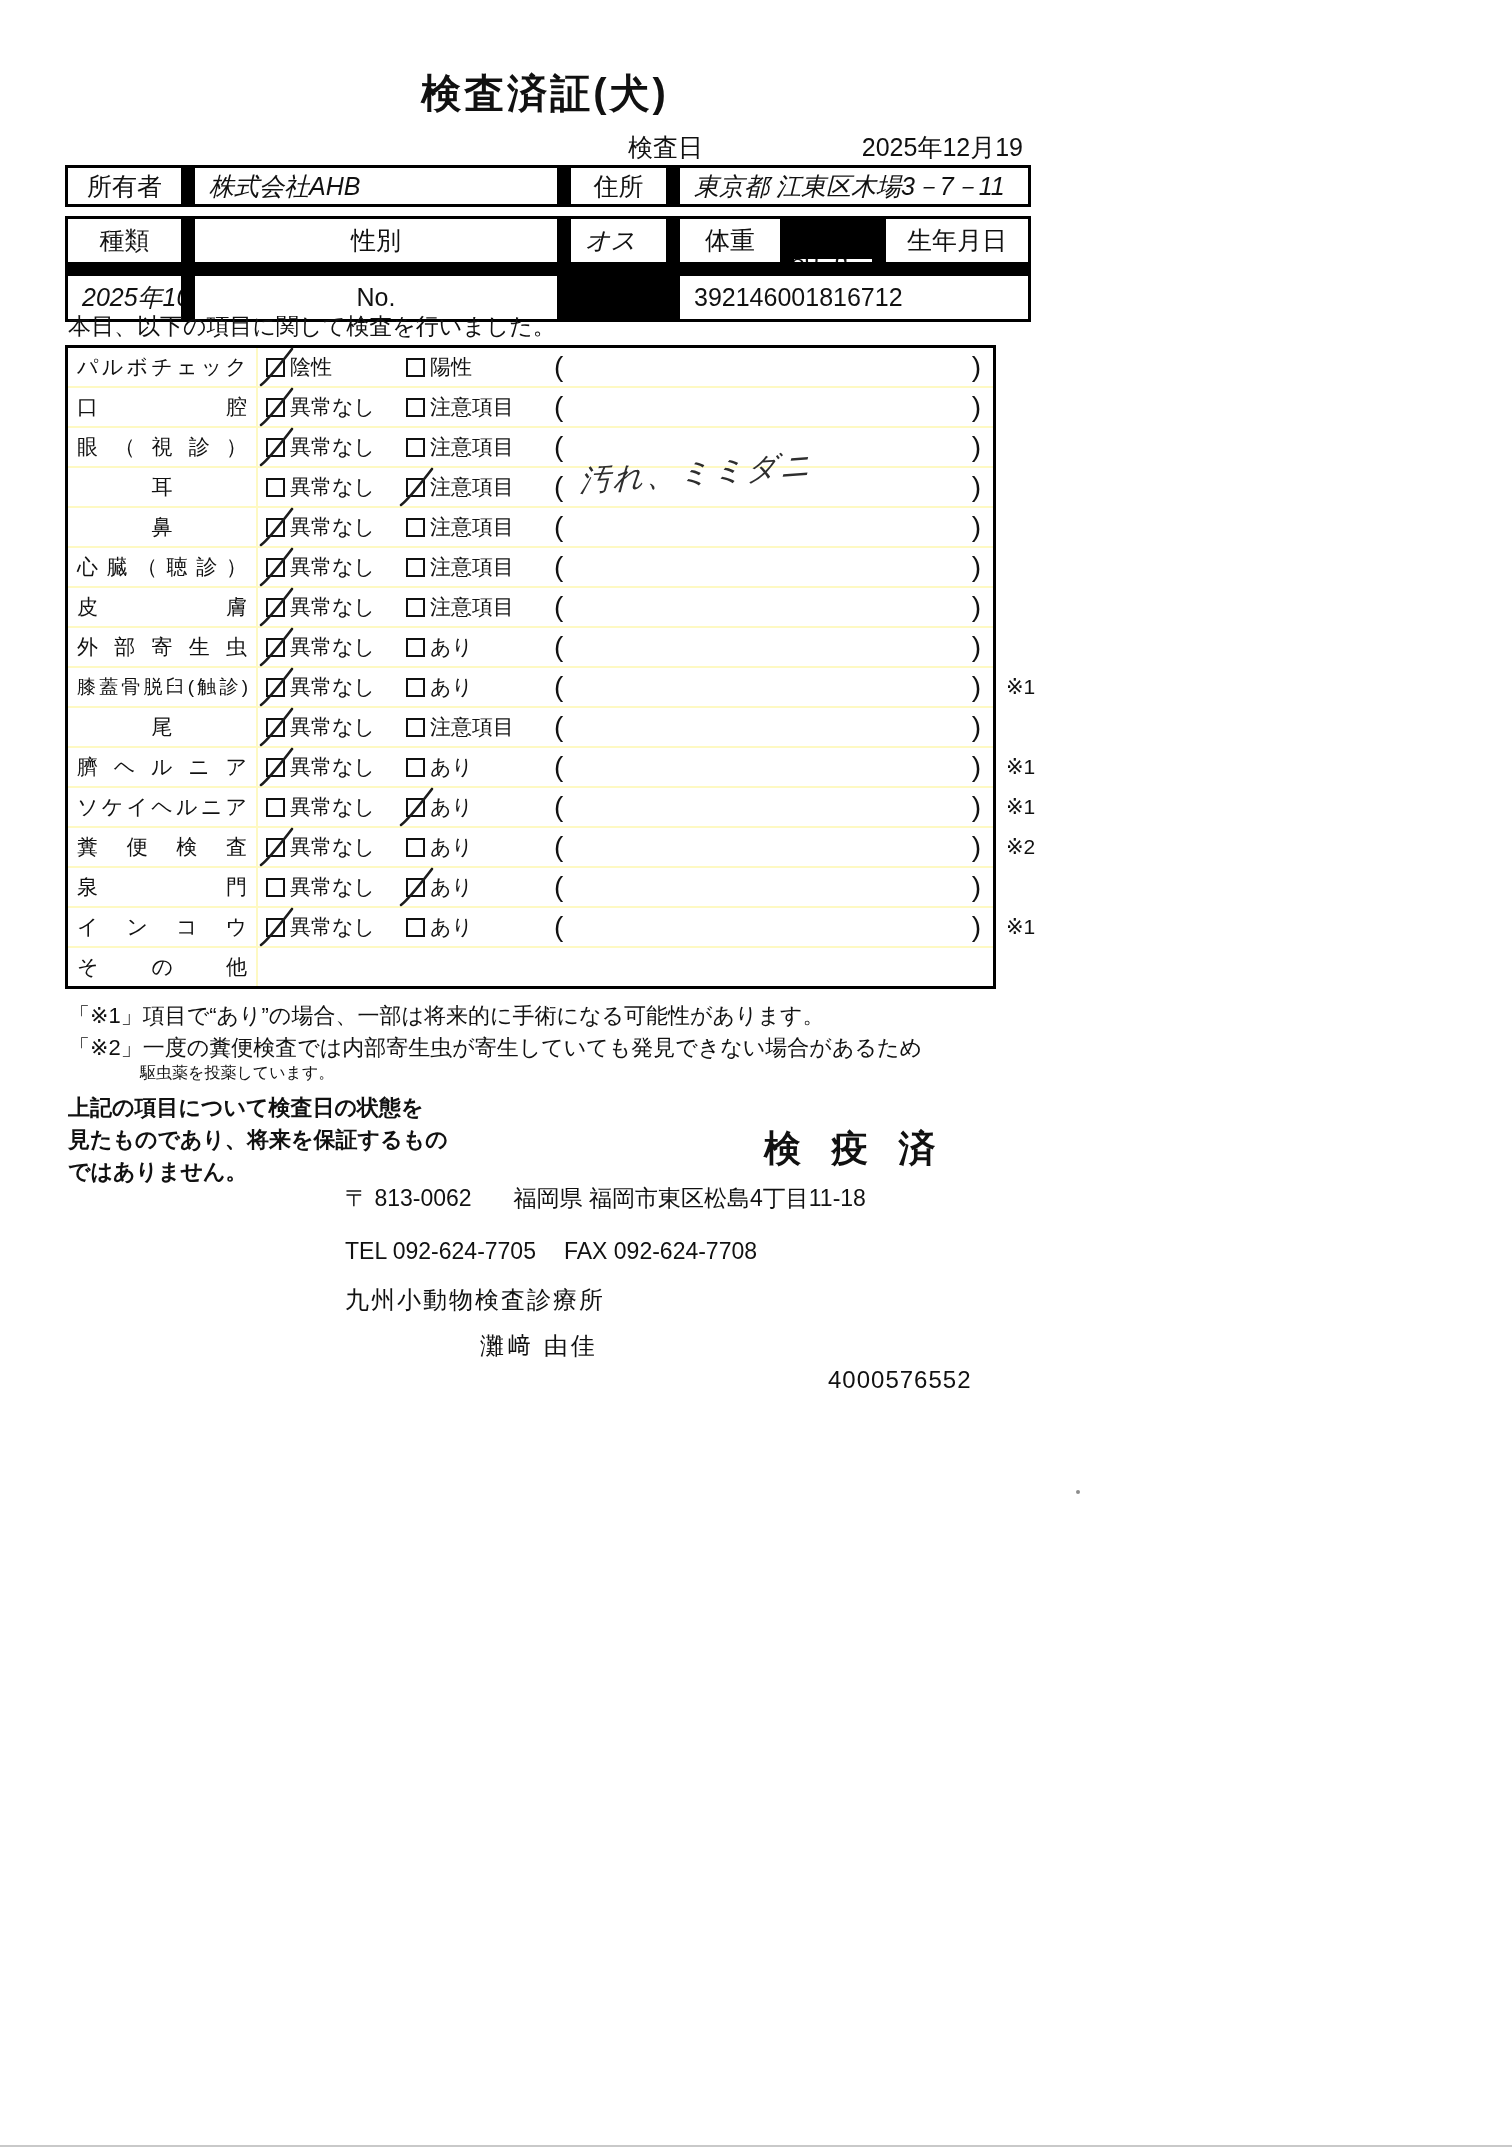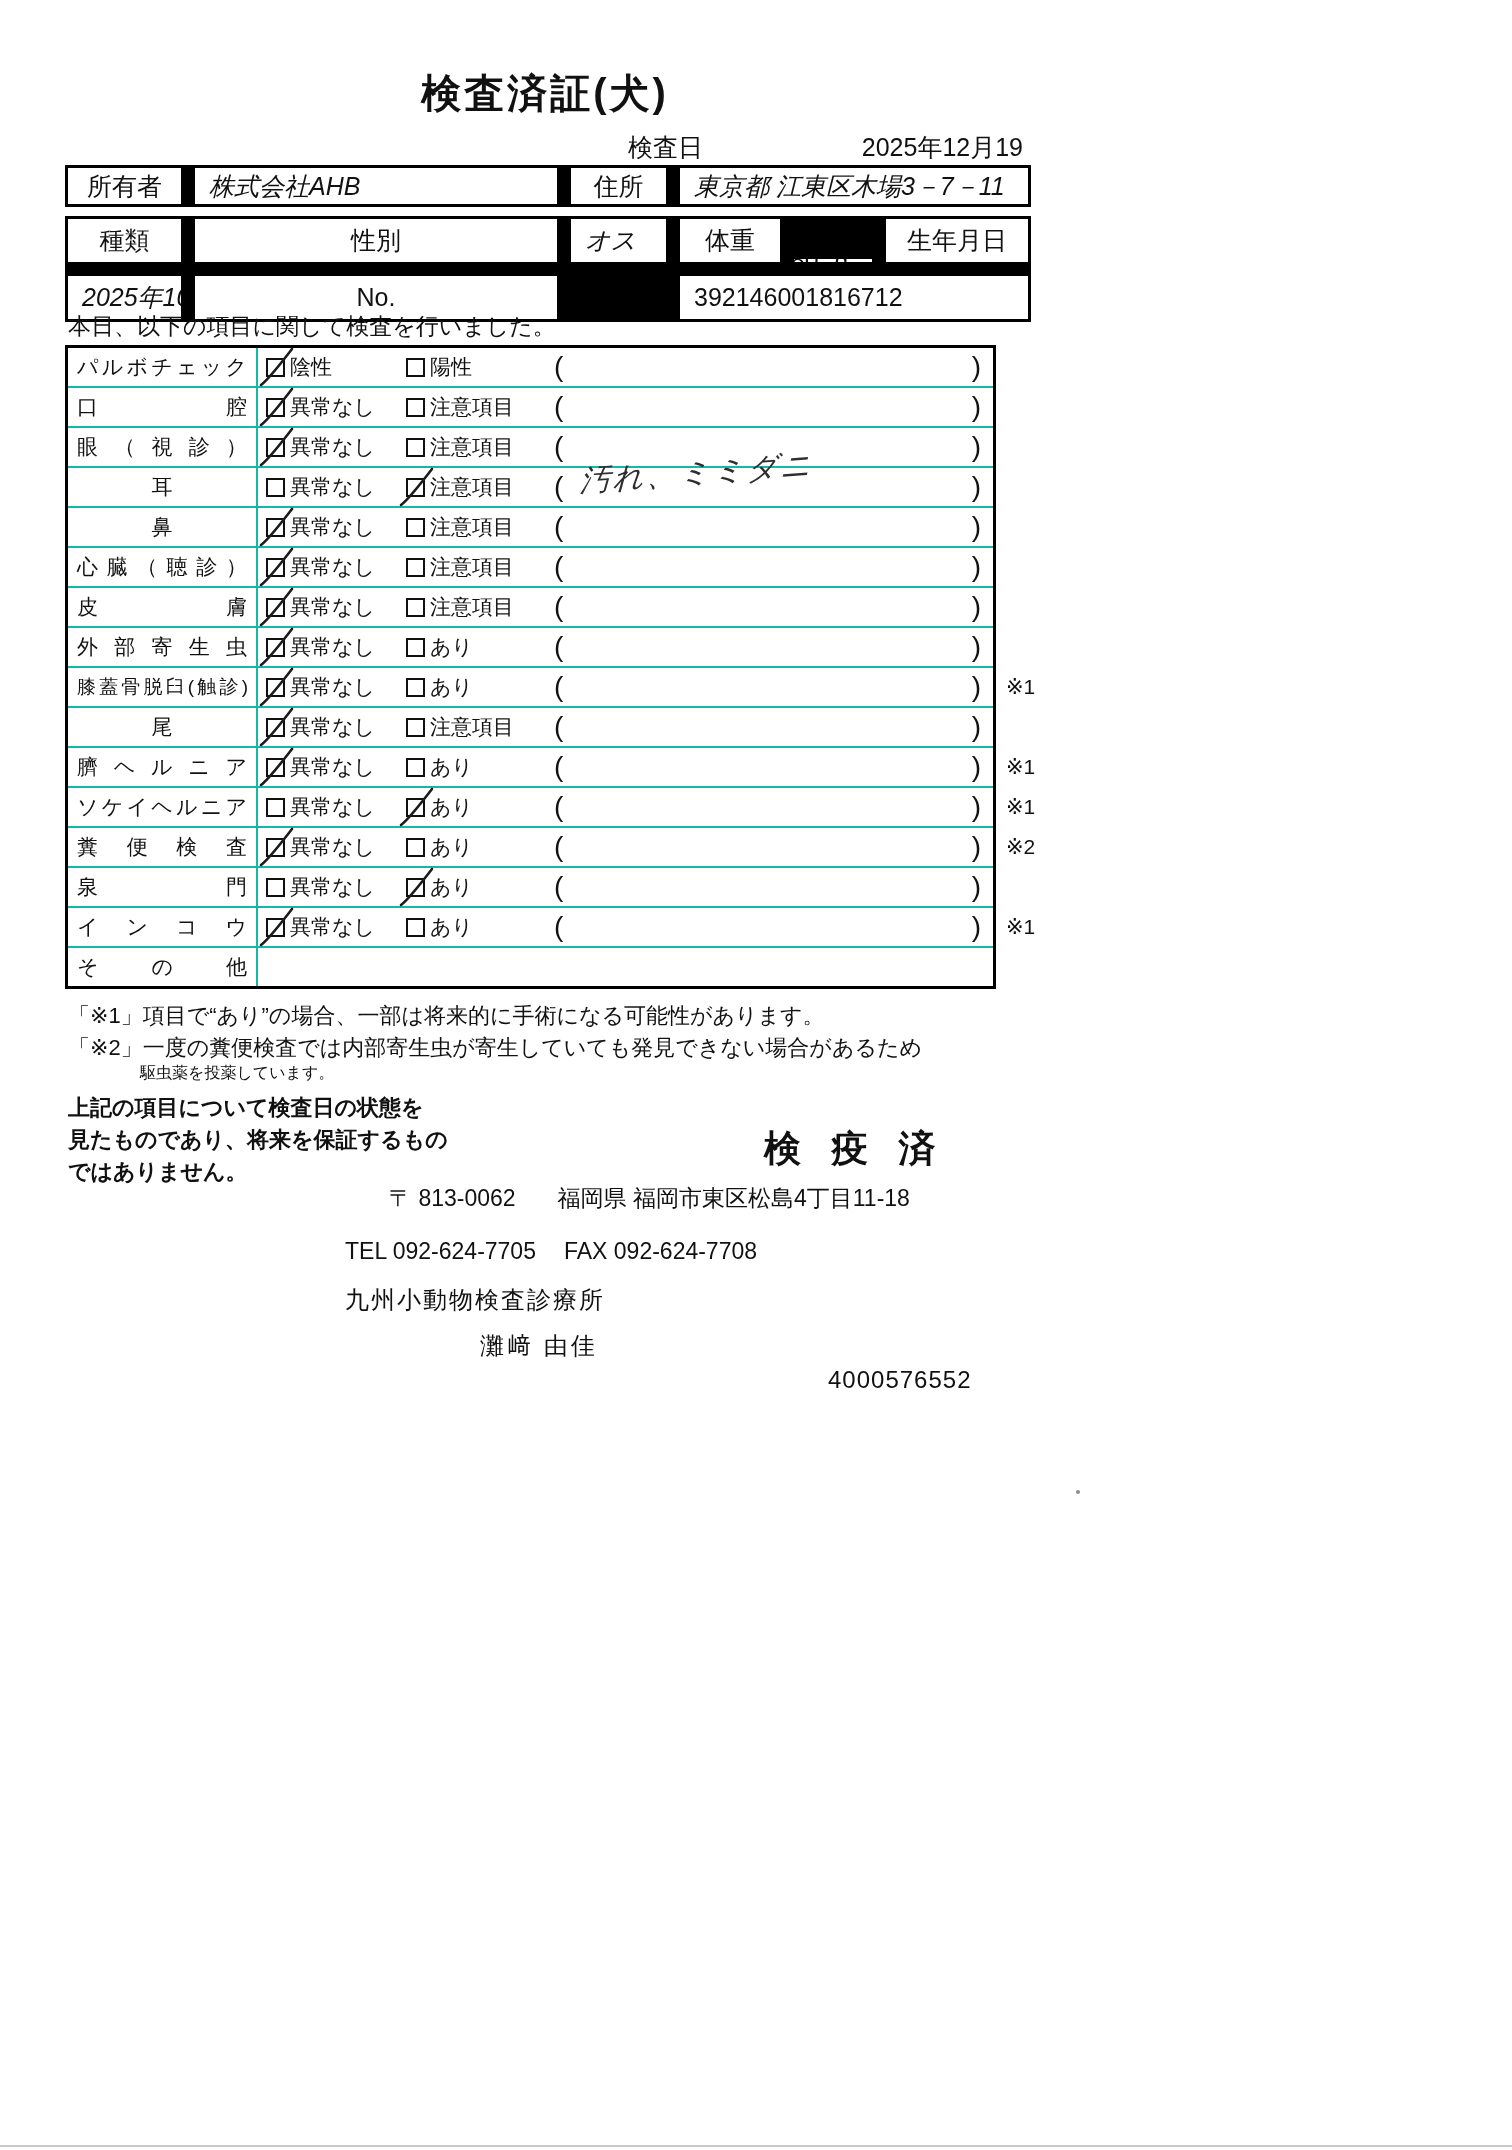--- a/index.html
+++ b/index.html
@@ -46,21 +46,21 @@
   }
   .cell.weight-val{justify-content:flex-end;padding-right:24px;margin-top:40px;}
   .cell.weight-val .unit{margin-left:16px;font-size:24px;}
   .cell.no-val{grid-column:4/7;padding-left:14px;}
 
   .intro{left:68px;top:311px;font-size:23px;}
 
   
   .exam{
     left:65px;top:345px;width:925px;
-    display:grid;gap:2px;background:#14b8a6;border:3px solid #000;
+    display:grid;gap:2px;background:#fef9c3;border:3px solid #000;
     grid-template-columns:188px 1fr;
     grid-auto-rows:38px;
   }
   .item-cell{
     background:#fff;font-size:21px;line-height:38px;
     padding:0 9px;white-space:nowrap;overflow:hidden;
     text-align:justify;text-align-last:justify;
   }
   .item-cell.center{text-align-last:center;}
   .item-cell.small{font-size:19px;letter-spacing:-1px;}
@@ -93,21 +93,21 @@
   }
 
   
   .note1{left:68px;top:1001px;font-size:22px;}
   .note2{left:68px;top:1033px;font-size:22px;}
   .note3{left:140px;top:1063px;font-size:16px;}
 
   .disclaimer{left:68px;top:1092px;font-size:22px;font-weight:bold;line-height:32px;}
   .stamp{left:764px;top:1124px;font-size:37px;font-weight:bold;letter-spacing:10px;}
 
-  .postal-line{left:345px;top:1183px;font-size:23px;margin-left:44px;}
+  .postal-line{left:345px;top:1183px;font-size:23px;}
   .postal-line .gap{display:inline-block;width:42px;}
   .tel-line{left:345px;top:1238px;font-size:23px;}
   .tel-line .gap{display:inline-block;width:28px;}
   .clinic{left:345px;top:1284px;font-size:24px;letter-spacing:2px;}
   .examiner{left:480px;top:1330px;font-size:24px;letter-spacing:3px;}
   .serial{left:828px;top:1366px;font-size:24px;letter-spacing:1px;}
 
   .artifact-dot{left:1076px;top:1490px;width:4px;height:4px;background:#8d8d8d;border-radius:50%;}
   .scan-line{left:0;bottom:3px;width:100%;height:2px;background:#c9c9c9;}
 </style>

